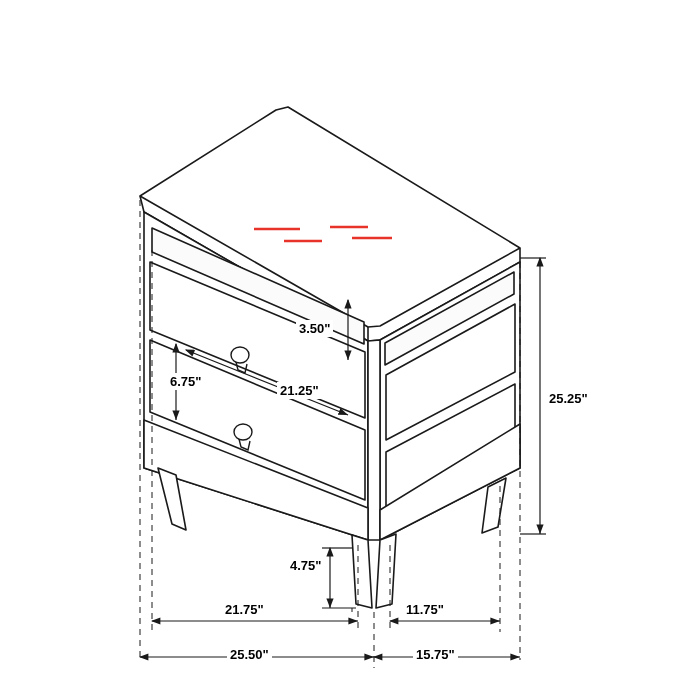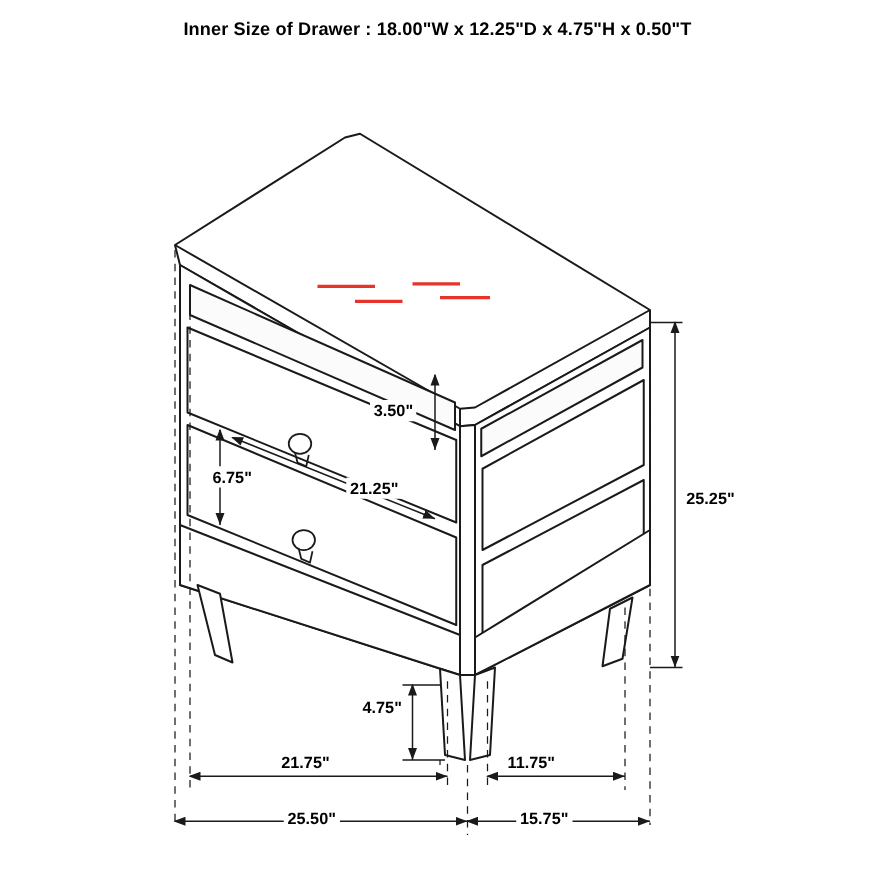--- a/index.html
+++ b/index.html
@@ -44,21 +44,20 @@
     background: #ffffff;
     padding: 1px 3px;
     white-space: nowrap;
   }
 </style>
 </head>
 <body>
 
 <div id="page">
 
-  <div id="title">Inner Size of Drawer : 18.00"W x 12.25"D x 4.75"H x 0.50"T</div>
 
   <svg id="drawing" viewBox="0 0 700 700">
     <defs>
       <marker id="arrHead" markerWidth="9" markerHeight="9" refX="8" refY="3" orient="auto" markerUnits="strokeWidth">
         <path d="M0,0 L8,3 L0,6 z" fill="#1a1a1a"></path>
       </marker>
       <marker id="arrTail" markerWidth="9" markerHeight="9" refX="1" refY="3" orient="auto" markerUnits="strokeWidth">
         <path d="M8,0 L0,3 L8,6 z" fill="#1a1a1a"></path>
       </marker>
     </defs>

